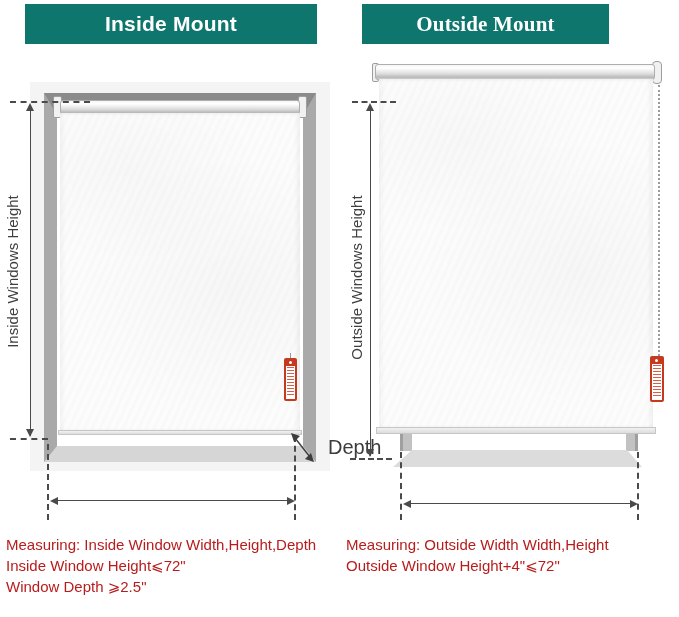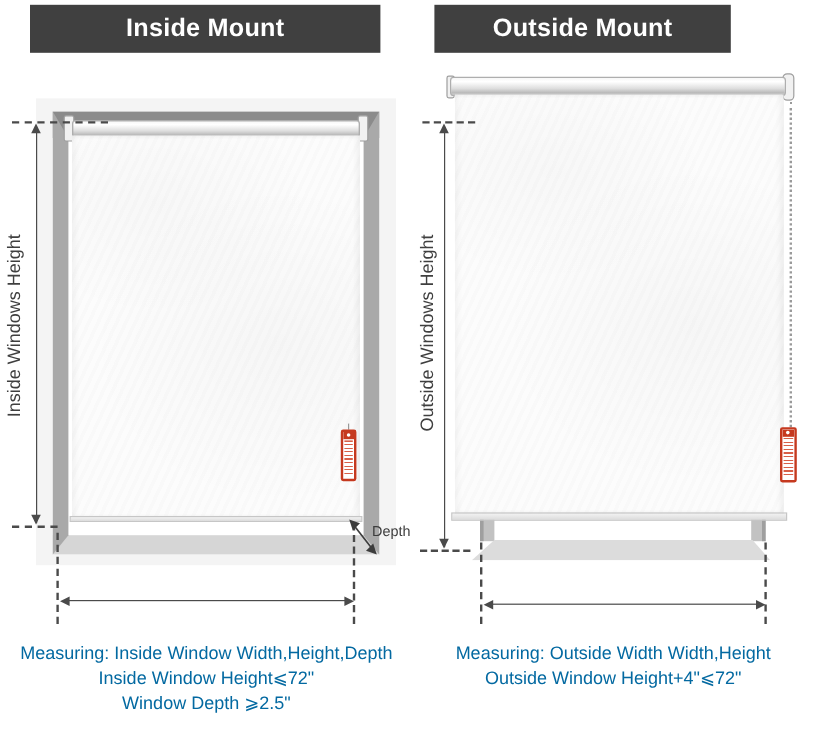--- a/index.html
+++ b/index.html
@@ -2,21 +2,21 @@
 <html><head>
 <meta charset="utf-8">
 <style>
   html,body{margin:0;padding:0;background:#ffffff;}
   #canvas{
     position:relative;width:679px;height:617px;background:#ffffff;overflow:hidden;
     font-family:"Liberation Sans","DejaVu Sans",sans-serif;color:#3c3c3c;
   }
   .abs{position:absolute;}
   
-  .banner{height:40px;background:#404040;color:#ffffff;display:flex;align-items:center;justify-content:center;
+  .banner{height:40px;background:#0f766e;color:#ffffff;display:flex;align-items:center;justify-content:center;
     font-size:21px;font-weight:bold;letter-spacing:0.2px;}
   
   .outer-frame{background:#f4f4f4;}
   .recess{box-sizing:border-box;background:#ffffff;
     border-top:22px solid #8b8b8b;border-left:13px solid #a9a9a9;border-right:13px solid #a9a9a9;border-bottom:16px solid #d6d6d6;}
   .roller{background:linear-gradient(to bottom,#f7f7f7 0%,#ffffff 22%,#dedede 62%,#b9b9b9 88%,#d2d2d2 100%);
     border:1px solid #aeaeae;border-radius:3px;box-sizing:border-box;}
   .endcap{background:#f1f1f1;border:1px solid #9e9e9e;border-radius:2px;box-sizing:border-box;}
   .blind{background-color:#fcfcfc;
     background-image:
@@ -40,22 +40,22 @@
   .dash-v{border-left:2px dashed #4a4a4a;}
   .dash-h{border-top:2px dashed #4a4a4a;}
   .dot-v{border-left:2px dotted #9a9a9a;}
   .arr{width:0;height:0;}
   .arr-up{border-left:4px solid transparent;border-right:4px solid transparent;border-bottom:8px solid #4a4a4a;}
   .arr-down{border-left:4px solid transparent;border-right:4px solid transparent;border-top:8px solid #4a4a4a;}
   .arr-left{border-top:4px solid transparent;border-bottom:4px solid transparent;border-right:8px solid #4a4a4a;}
   .arr-right{border-top:4px solid transparent;border-bottom:4px solid transparent;border-left:8px solid #4a4a4a;}
   .vlabel{width:200px;height:17px;text-align:center;font-size:15px;color:#3f3f3f;transform:rotate(-90deg);white-space:nowrap;}
   .wlabel{text-align:center;font-size:16px;color:#3c3c3c;}
-  .dlabel{font-size:12px;color:#3c3c3c;}
-  .notes{text-align:center;font-size:15px;line-height:21px;color:#0369a1;}
+  .dlabel{font-size:20px;color:#3c3c3c;margin-left:18px;}
+  .notes{font-size:15px;line-height:21px;color:#b91c1c;}
 </style>
 </head>
 <body>
 
 <div id="canvas">
 
   <div class="abs banner" style="left:25px;top:4px;width:292px;">
     <span>Inside Mount</span>
   </div>
 
@@ -94,21 +94,21 @@
     <polygon points="26,32 17,29 23,23" fill="#3c3c3c"></polygon>
   </svg>
   <div class="abs dlabel" style="left:310px;top:436px;">Depth</div>
 
   <div class="abs notes" style="left:6px;top:534px;width:332px;">
     <div>Measuring: Inside Window Width,Height,Depth</div>
     <div>Inside Window Height⩽72"</div>
     <div>Window Depth ⩾2.5"</div>
   </div>
 
-  <div class="abs banner" style="left:362px;top:4px;width:247px;">
+  <div class="abs banner" style="left:362px;top:4px;width:247px;font-family:Liberation Serif, serif;">
     <span>Outside Mount</span>
   </div>
 
   <div class="abs jamb" style="left:400px;top:433px;width:12px;height:18px;border-left:3px solid #9f9f9f;"></div>
   <div class="abs jamb" style="left:626px;top:433px;width:12px;height:18px;border-right:3px solid #9f9f9f;"></div>
   <div class="abs sill-trap" style="left:393px;top:450px;width:249px;height:17px;"></div>
 
   <div class="abs endcap" style="left:372px;top:63px;width:7px;height:19px;"></div>
   <div class="abs endcap" style="left:652px;top:61px;width:10px;height:23px;border-radius:4px;"></div>
   <div class="abs roller" style="left:375px;top:64px;width:280px;height:16px;"></div>

